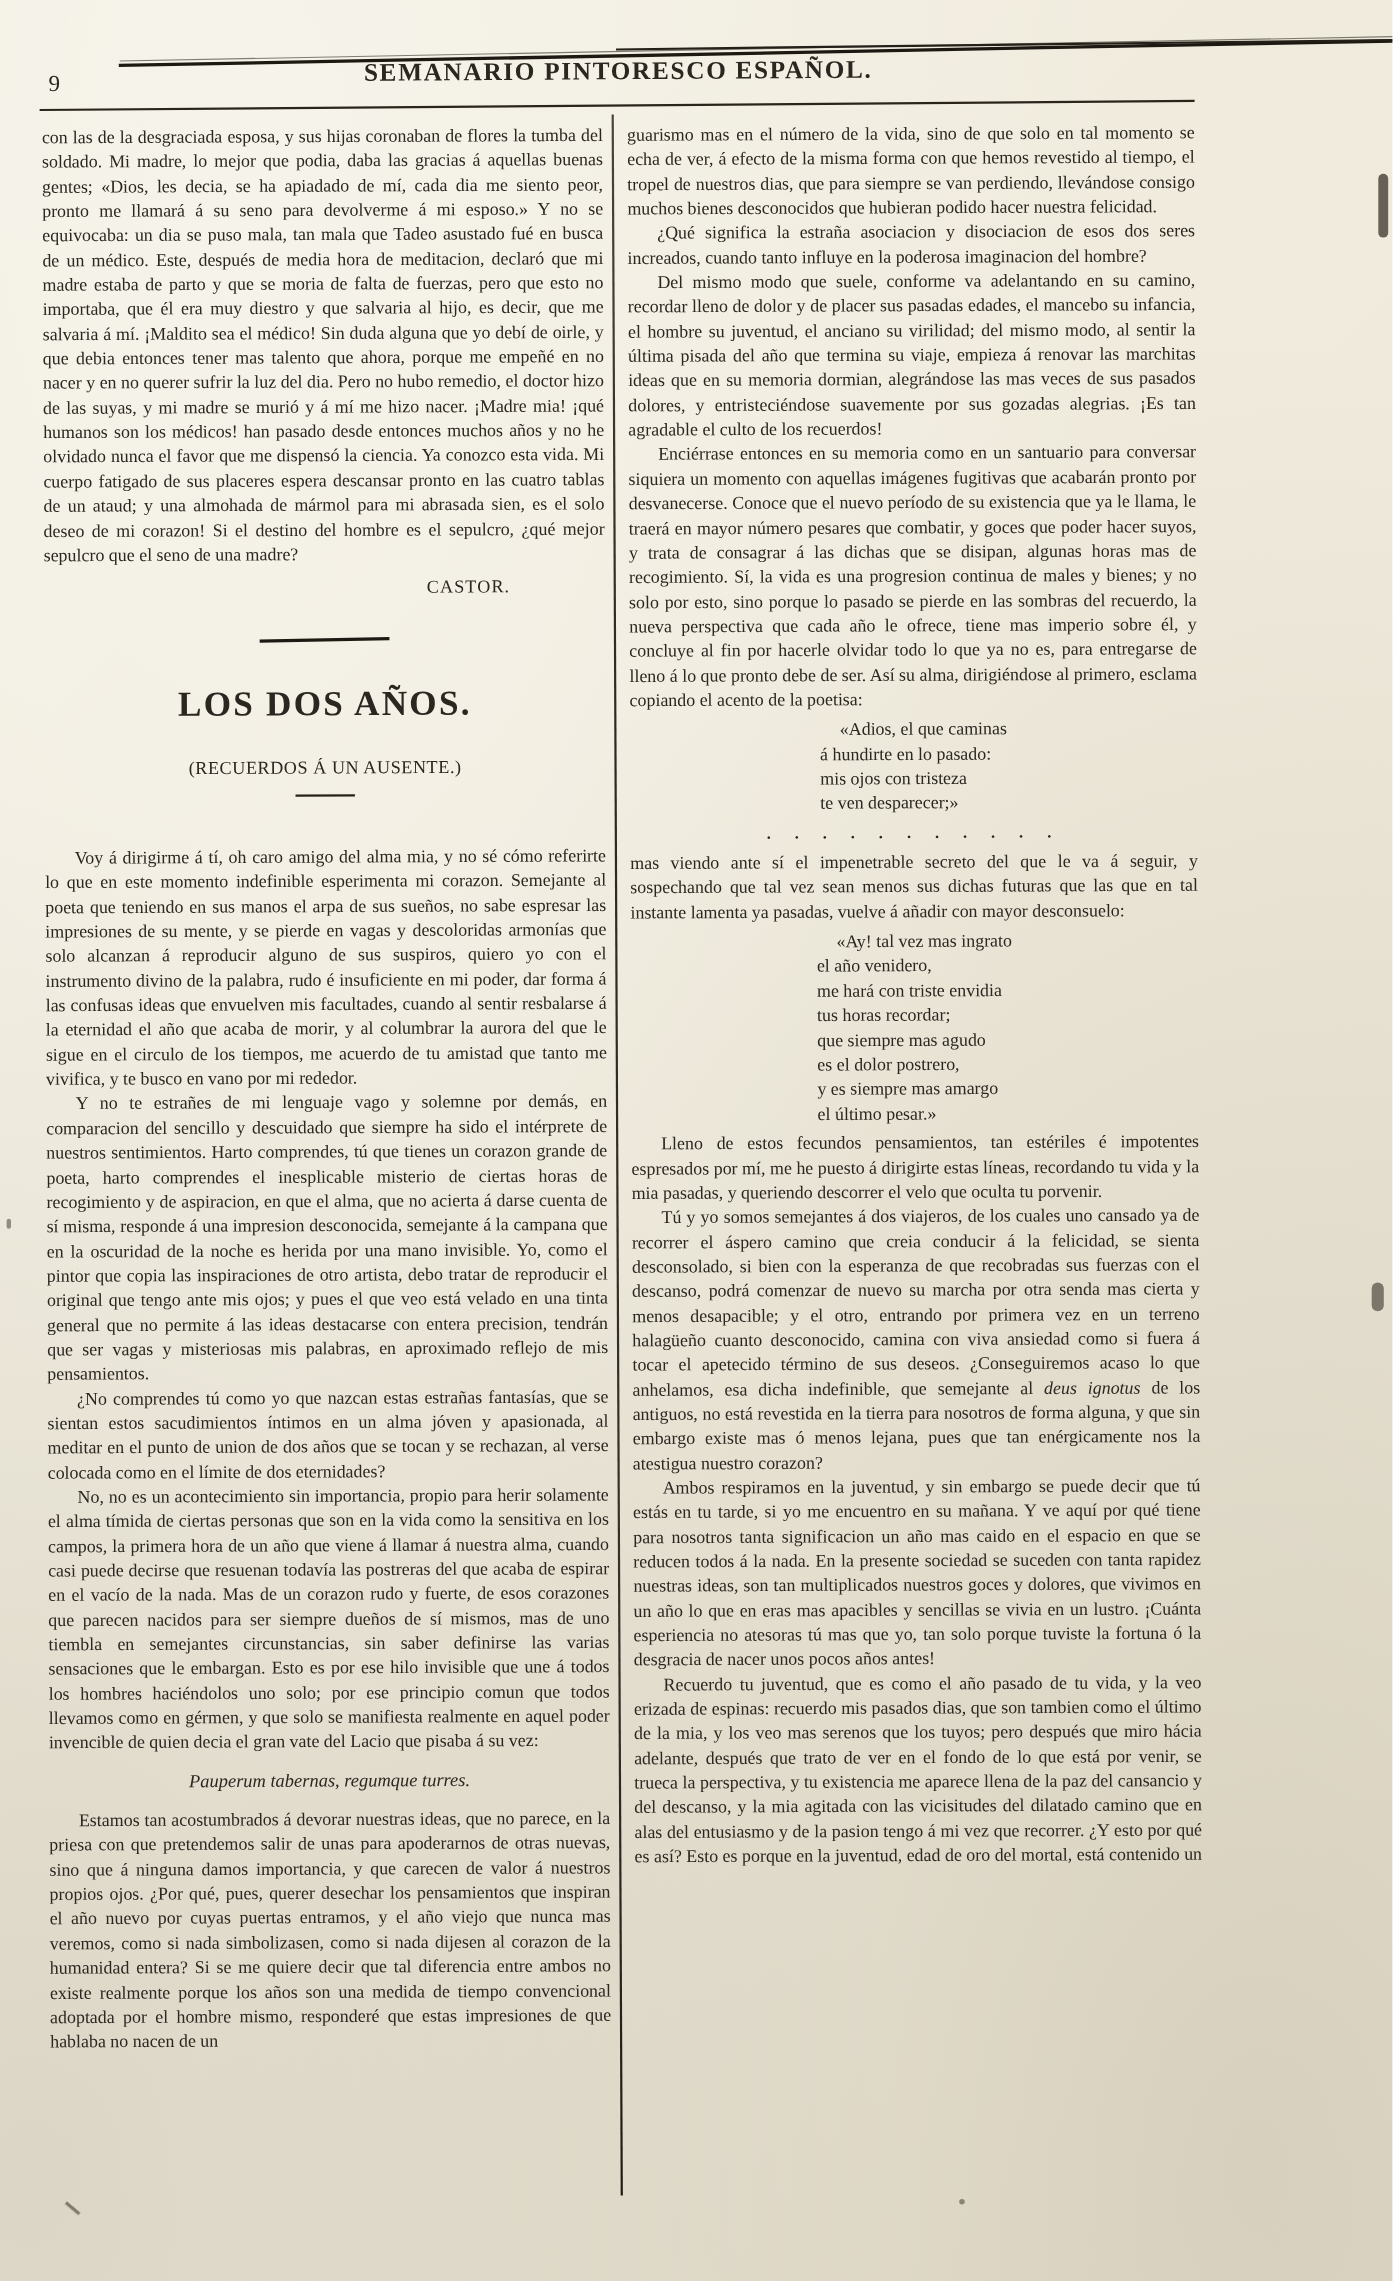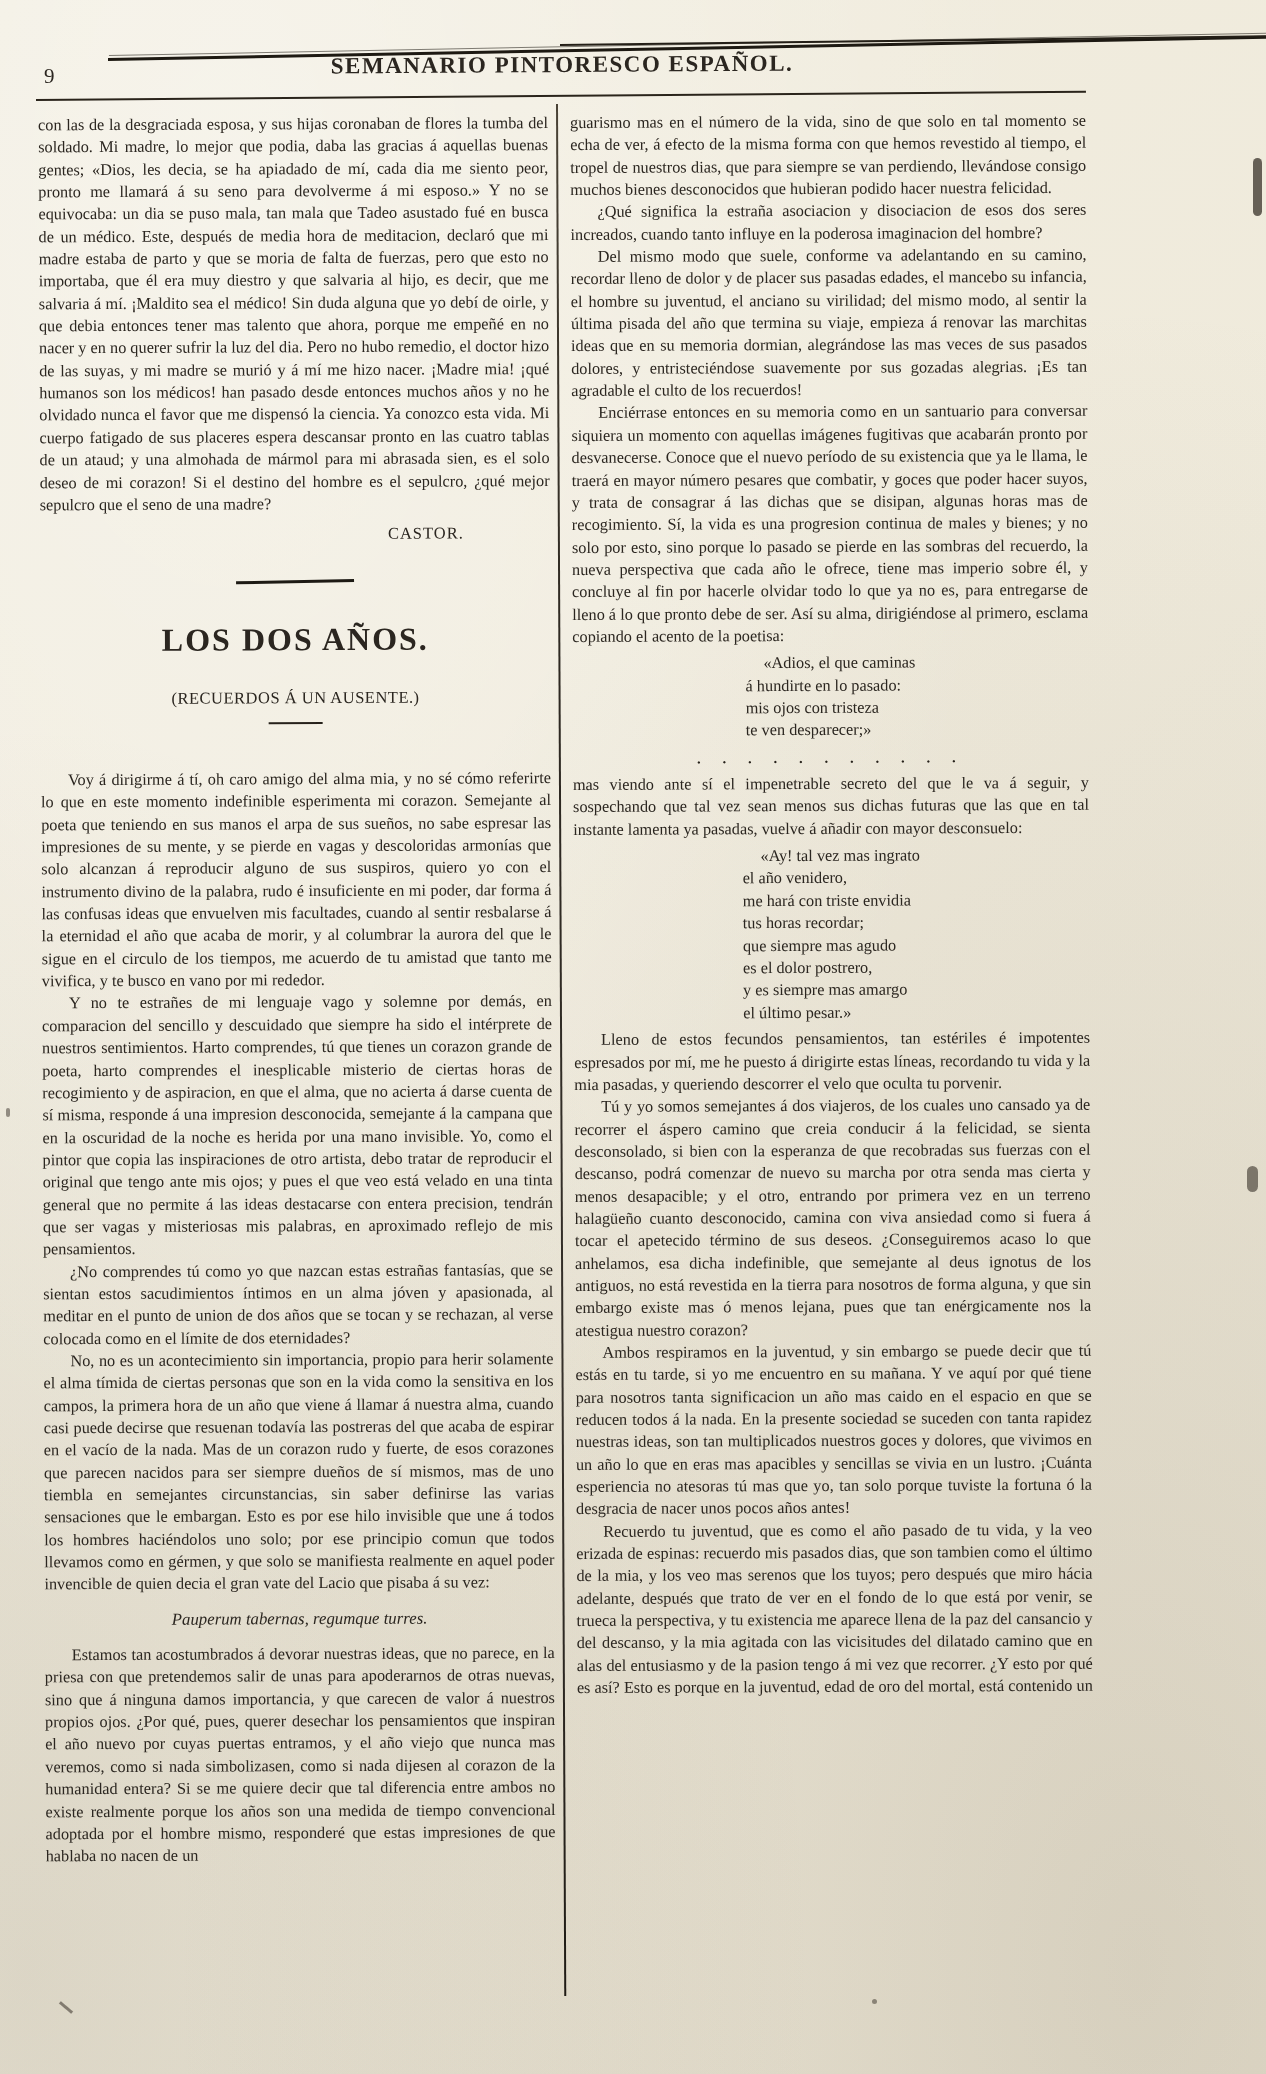--- a/index.html
+++ b/index.html
@@ -76,21 +76,21 @@
     margin:13px 0 13px; text-indent:0;
   }
   .poem { text-align:center; margin:5px 0 4px; }
   .poem-inner { display:inline-block; text-align:left; }
   .poem-line { font-size:16.3px; line-height:22.4px; }
   .poem-line-first { padding-left:18px; }
   .poem-dots {
     text-align:center; font-weight:bold; letter-spacing:9px;
     font-size:15px; line-height:24px; margin:1px 0 3px; color:#26211a;
   }
-  .it { }
+  .it { font-style:italic; }
   
   .artifact { position:absolute; background:#39322a; opacity:0.75; filter:blur(0.7px); }
   .a1 { left:1253px; top:158px;  width:9px;  height:58px; border-radius:5px; }
   .a2 { left:1247px; top:1166px; width:11px; height:26px; border-radius:6px; opacity:0.6; }
   .a3 { left:58px;  top:2006px; width:16px; height:3px; transform:rotate(40deg); opacity:0.55; }
   .a4 { left:872px; top:1999px; width:5px;  height:5px; border-radius:50%; opacity:0.5; }
   .a5 { left:6px;   top:1108px; width:4px;  height:9px; border-radius:2px; opacity:0.5; }
 </style>
 </head>
 <body>

